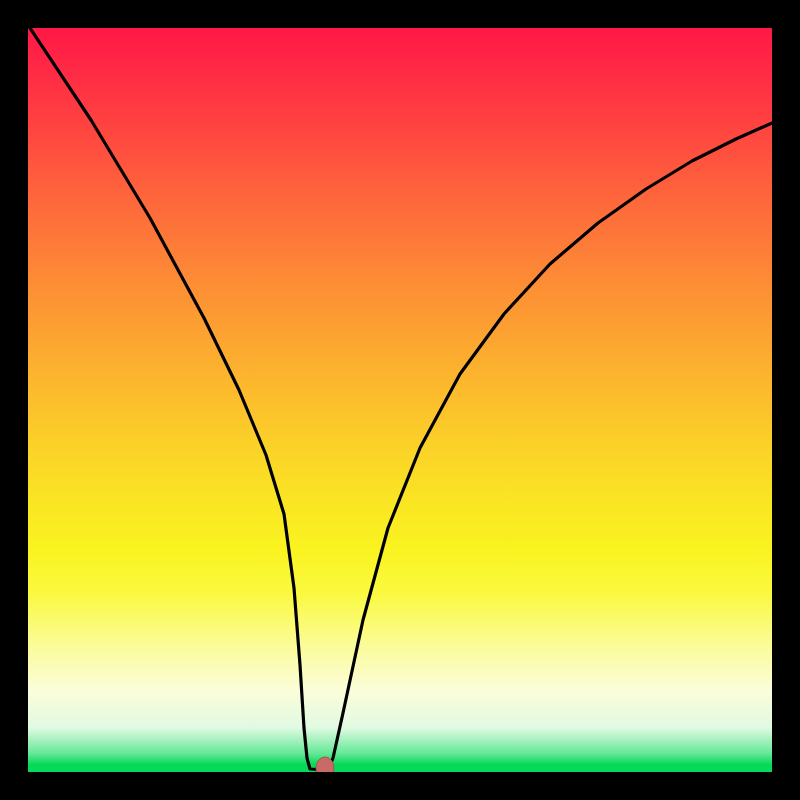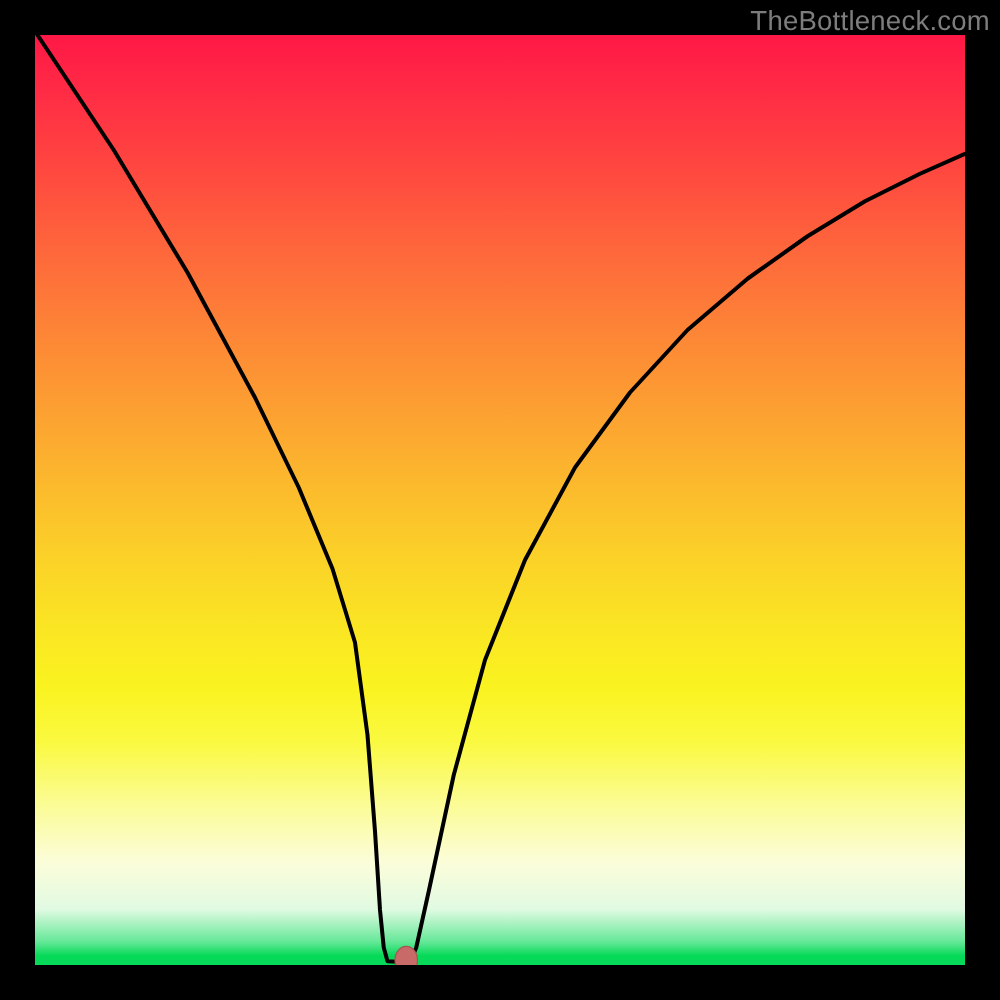--- a/index.html
+++ b/index.html
@@ -96,14 +96,13 @@
                L 476 286
                L 522 236
                L 570 195
                L 618 161
                L 664 133
                L 708 111
                L 744 95" fill="none" stroke="#000" stroke-width="3.2" stroke-linecap="round" stroke-linejoin="round"></path>
       <ellipse cx="297" cy="740" rx="9" ry="11" fill="#c86b68" stroke="#a85552" stroke-width="1"></ellipse>
     </svg>
   </div>
-  <div class="watermark">TheBottleneck.com</div>
 </div>
 
 </body></html>

